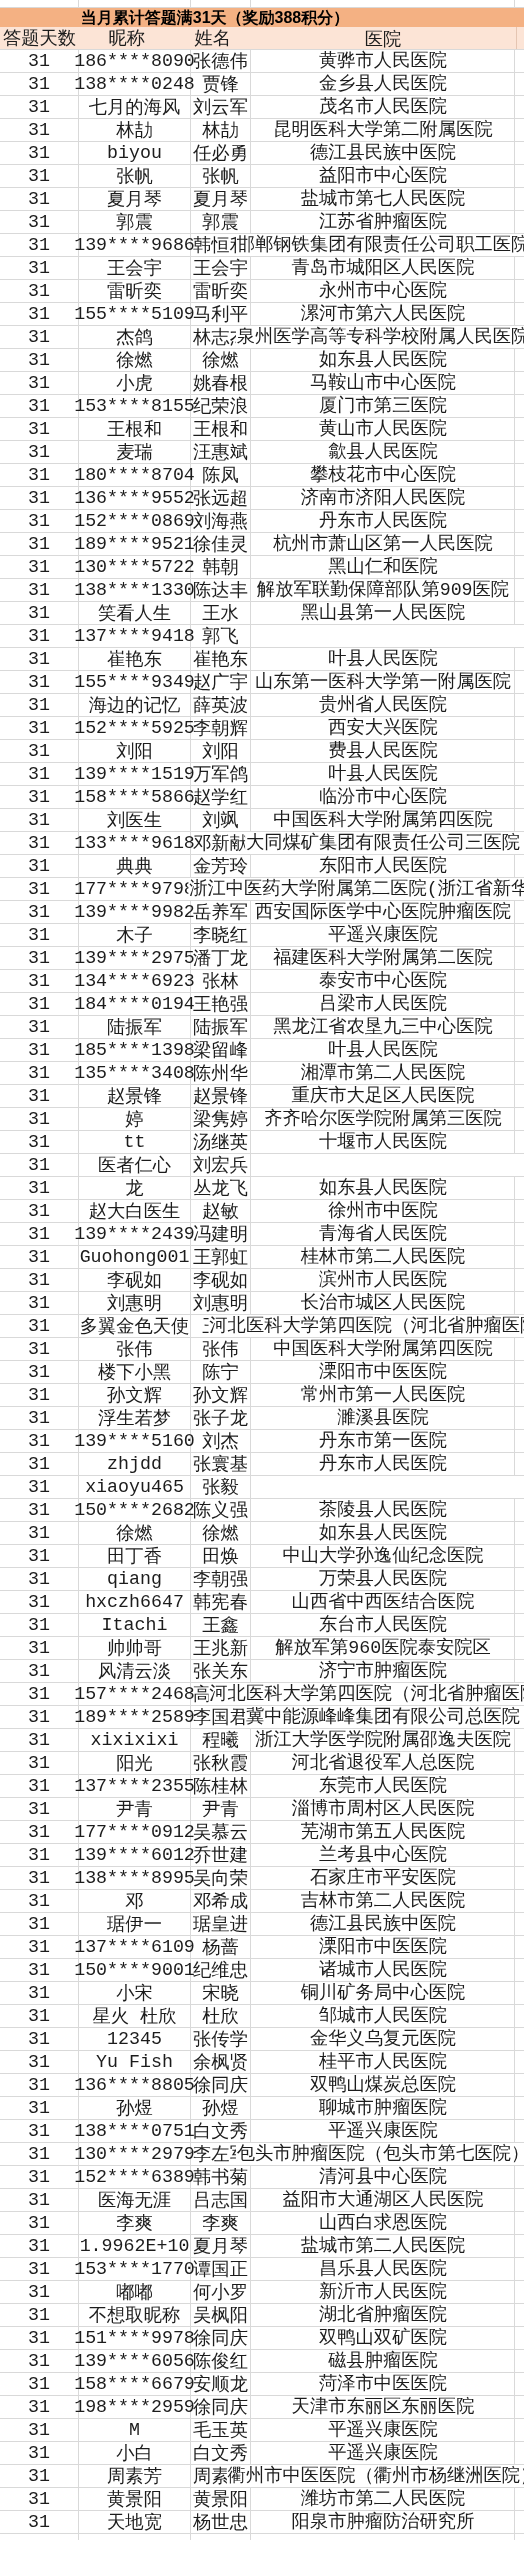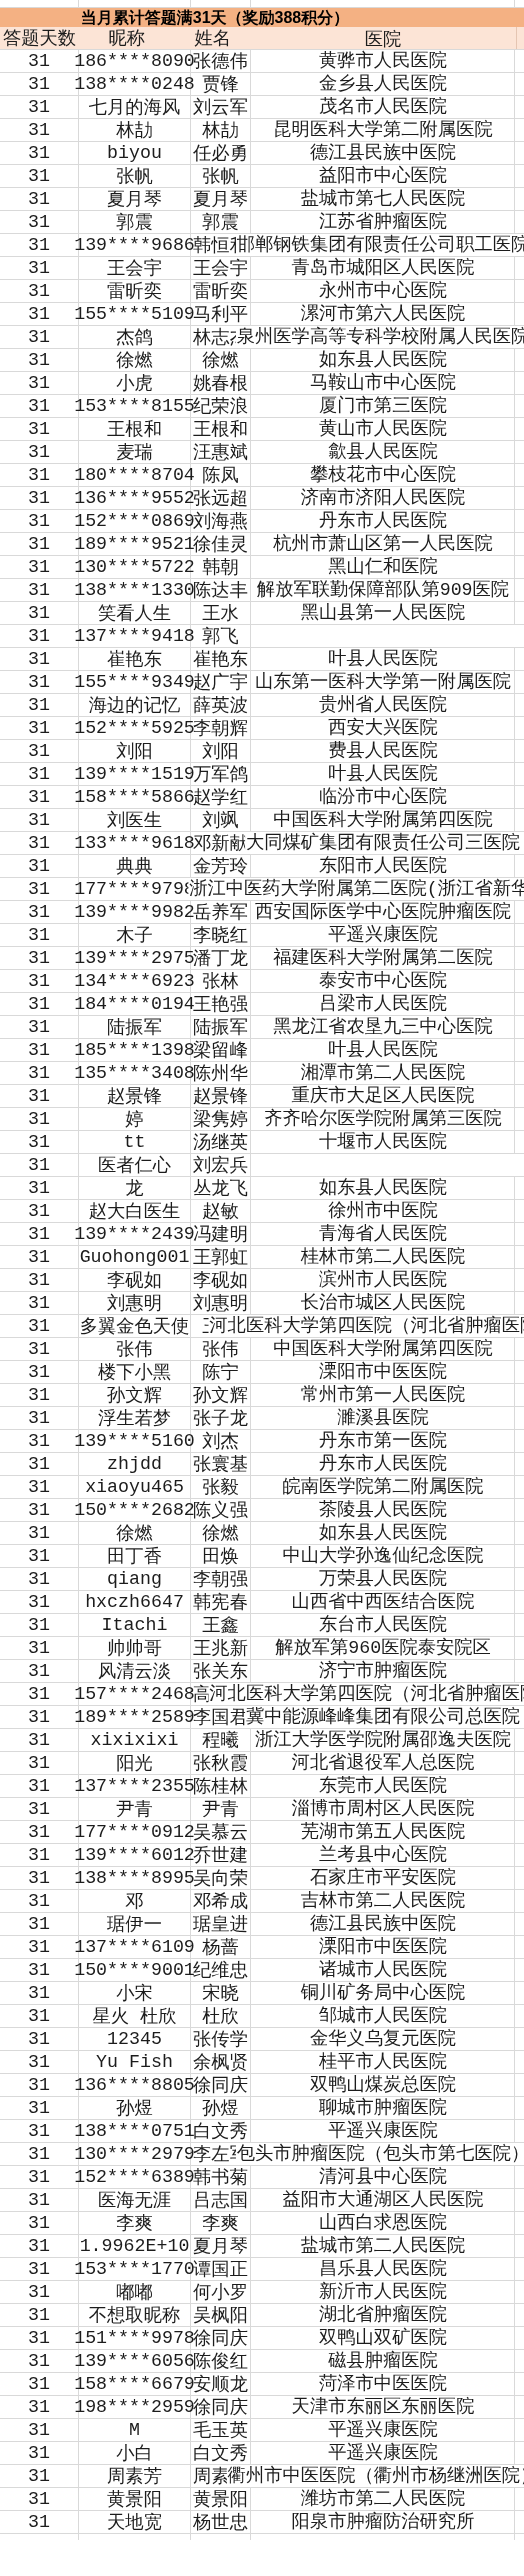--- a/index.html
+++ b/index.html
@@ -718,24 +718,20 @@
     <div class="c c4">
       <span class="vline"></span>
       <span class="hosp">丹东市人民医院</span>
     </div>
   </div>
 
   <div class="row">
     <div class="c c1">31</div>
     <div class="c c2">xiaoyu465</div>
     <div class="c c3">张毅</div>
-    <div class="c c4">
-      <span class="vline"></span>
-      <span class="hosp">皖南医学院第二附属医院</span>
-    </div>
   </div>
 
   <div class="row">
     <div class="c c1">31</div>
     <div class="c c2">150****2682</div>
     <div class="c c3">陈义强</div>
     <div class="c c4">
       <span class="vline"></span>
       <span class="hosp">茶陵县人民医院</span>
     </div>

